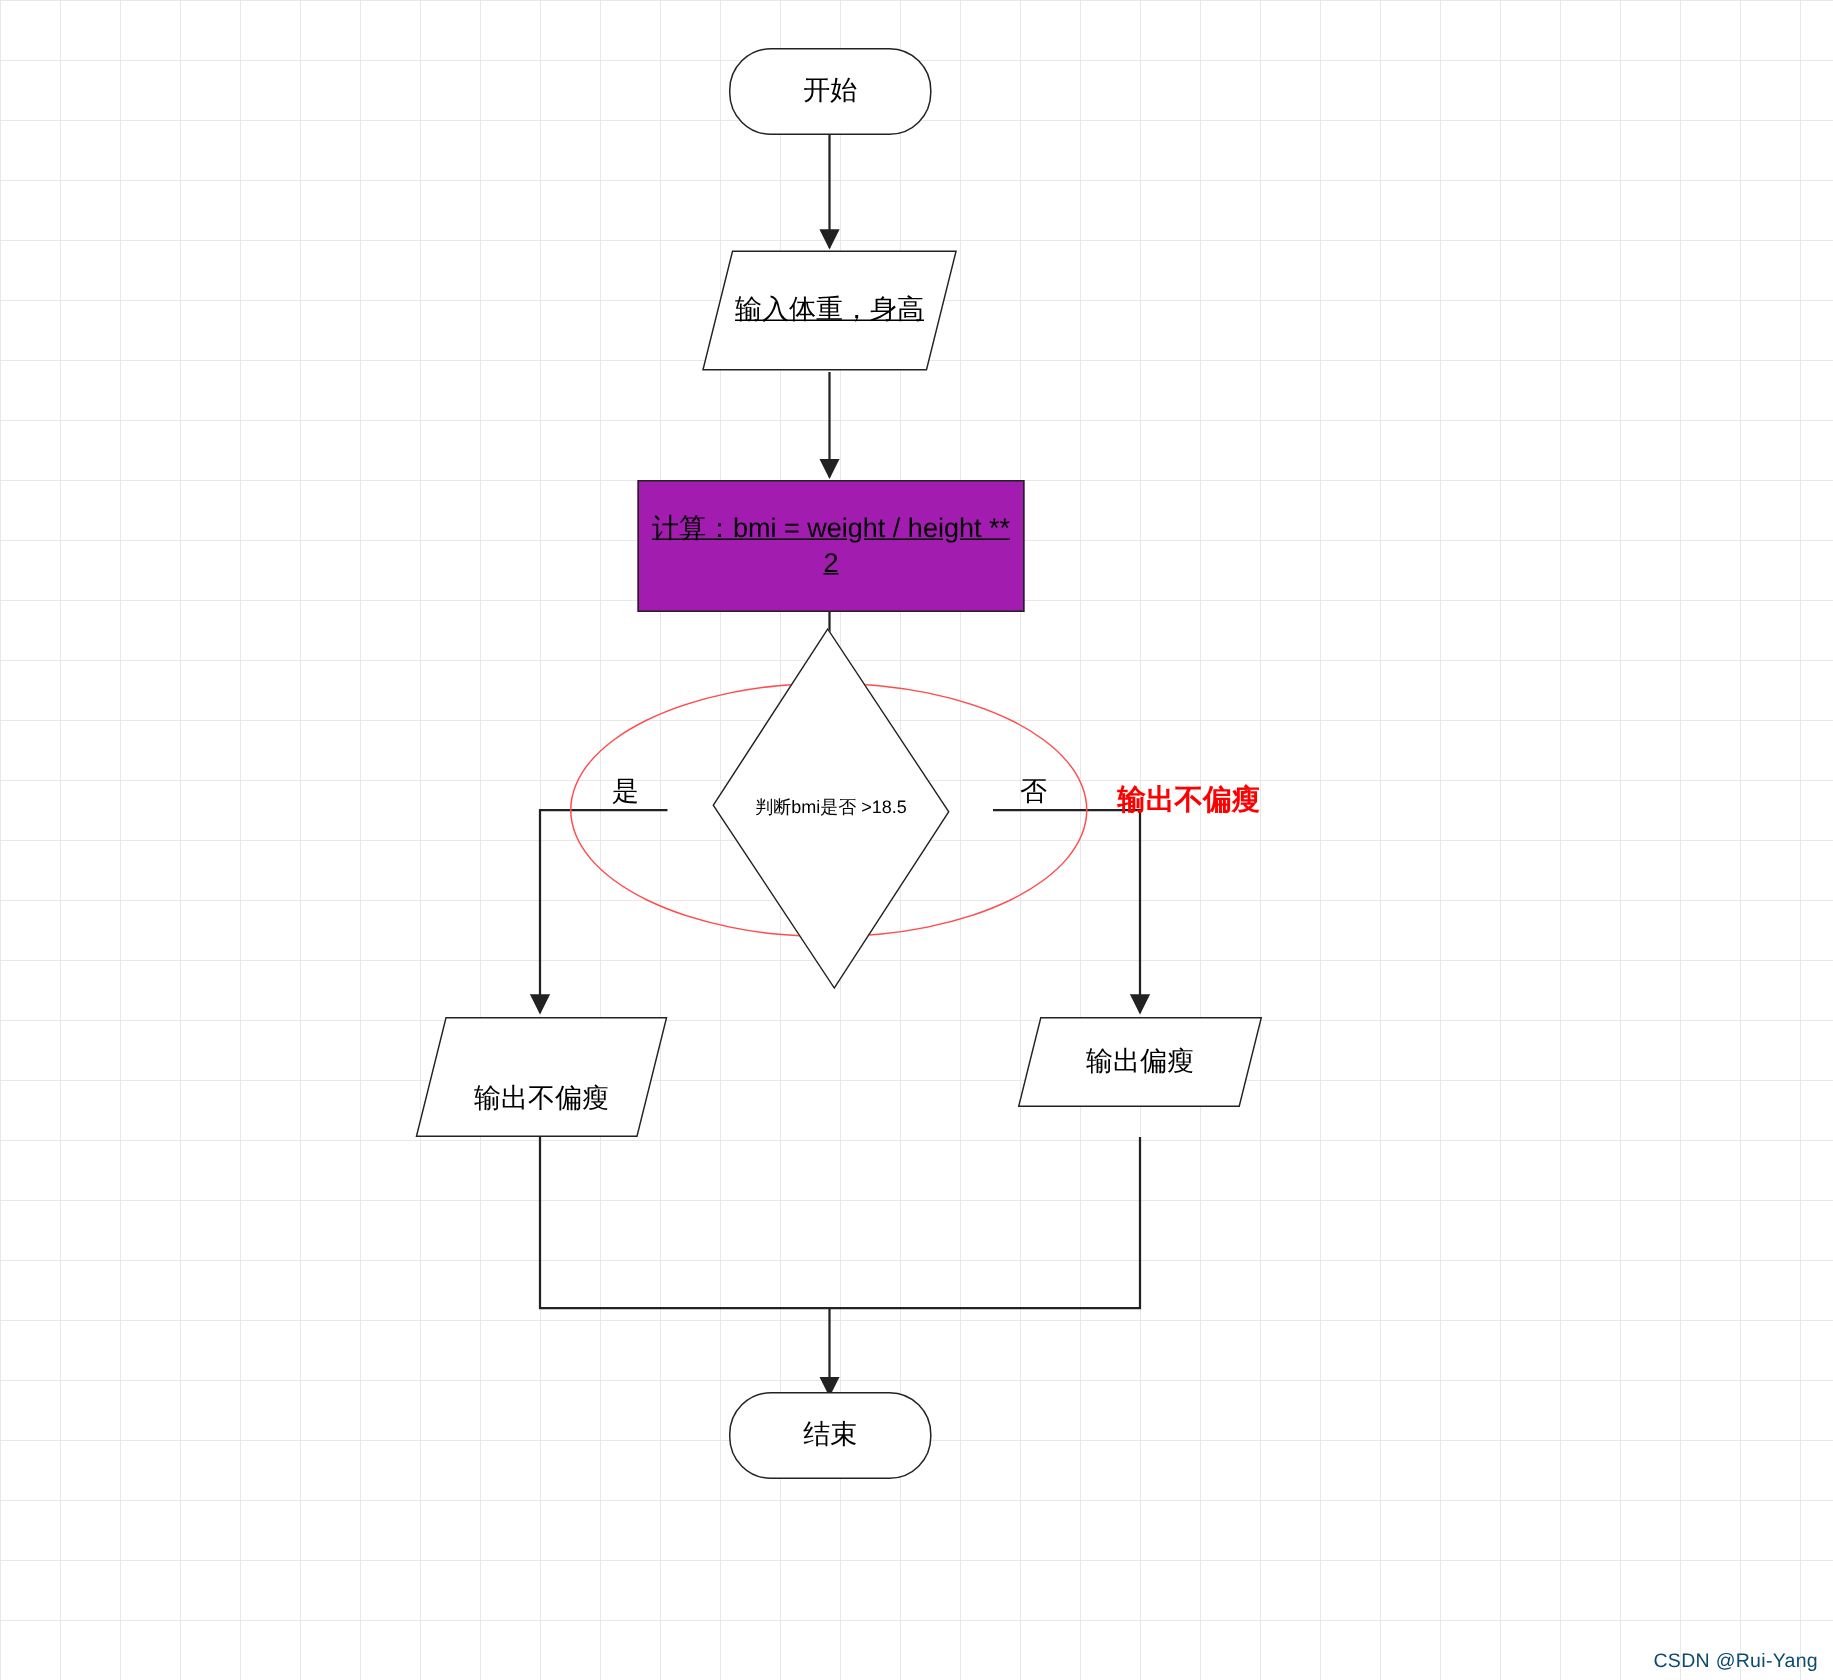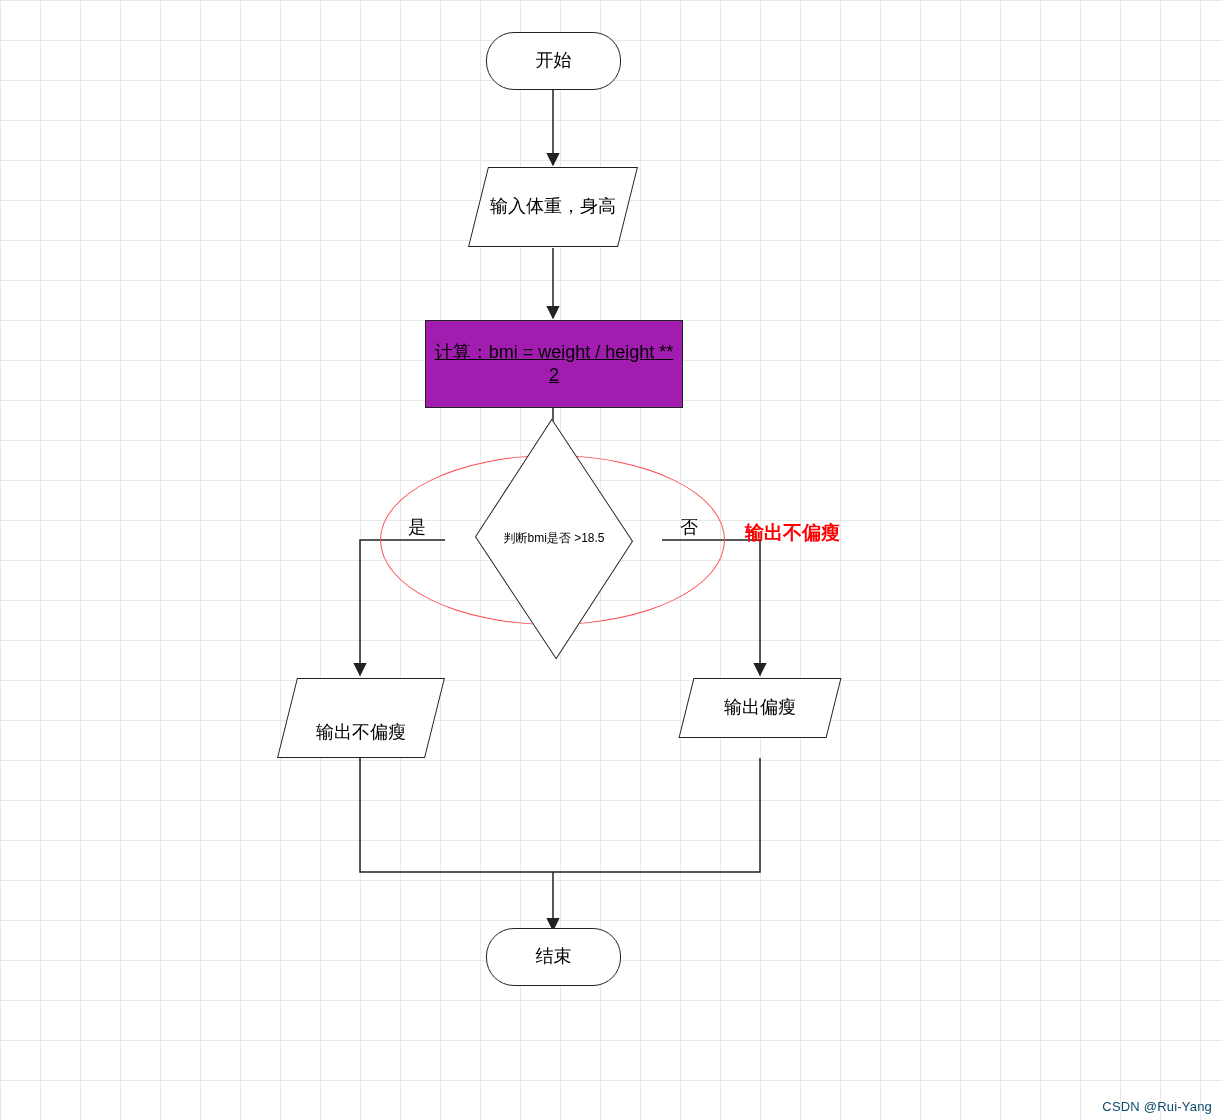--- a/index.html
+++ b/index.html
@@ -143,21 +143,21 @@
   <polyline points="760,758 760,872 553,872" fill="none" stroke="#222" stroke-width="1.5"></polyline>
 </svg>
 
 <div class="shape terminator" style="left:486px; top:32px; width:135px; height:58px;">
   <span>开始</span>
 </div>
 
 <div class="parallelogram" style="left:478px; top:167px; width:150px; height:80px;">
   <div class="skew"></div>
   <div class="content">
-    <span style="padding:0 10px;">输入体重，身高</span>
+    <span style="padding:0 10px;text-decoration:underline;">输入体重，身高</span>
   </div>
 </div>
 
 <div class="shape process" style="left:425px; top:320px; width:258px; height:88px;">
   <span>计算：bmi = weight / height ** 2</span>
 </div>
 
 <div class="ellipse" style="left:380px; top:455px; width:345px; height:170px;"></div>
 
 <div class="diamond" style="left:485px; top:470px; width:138px; height:138px;">

